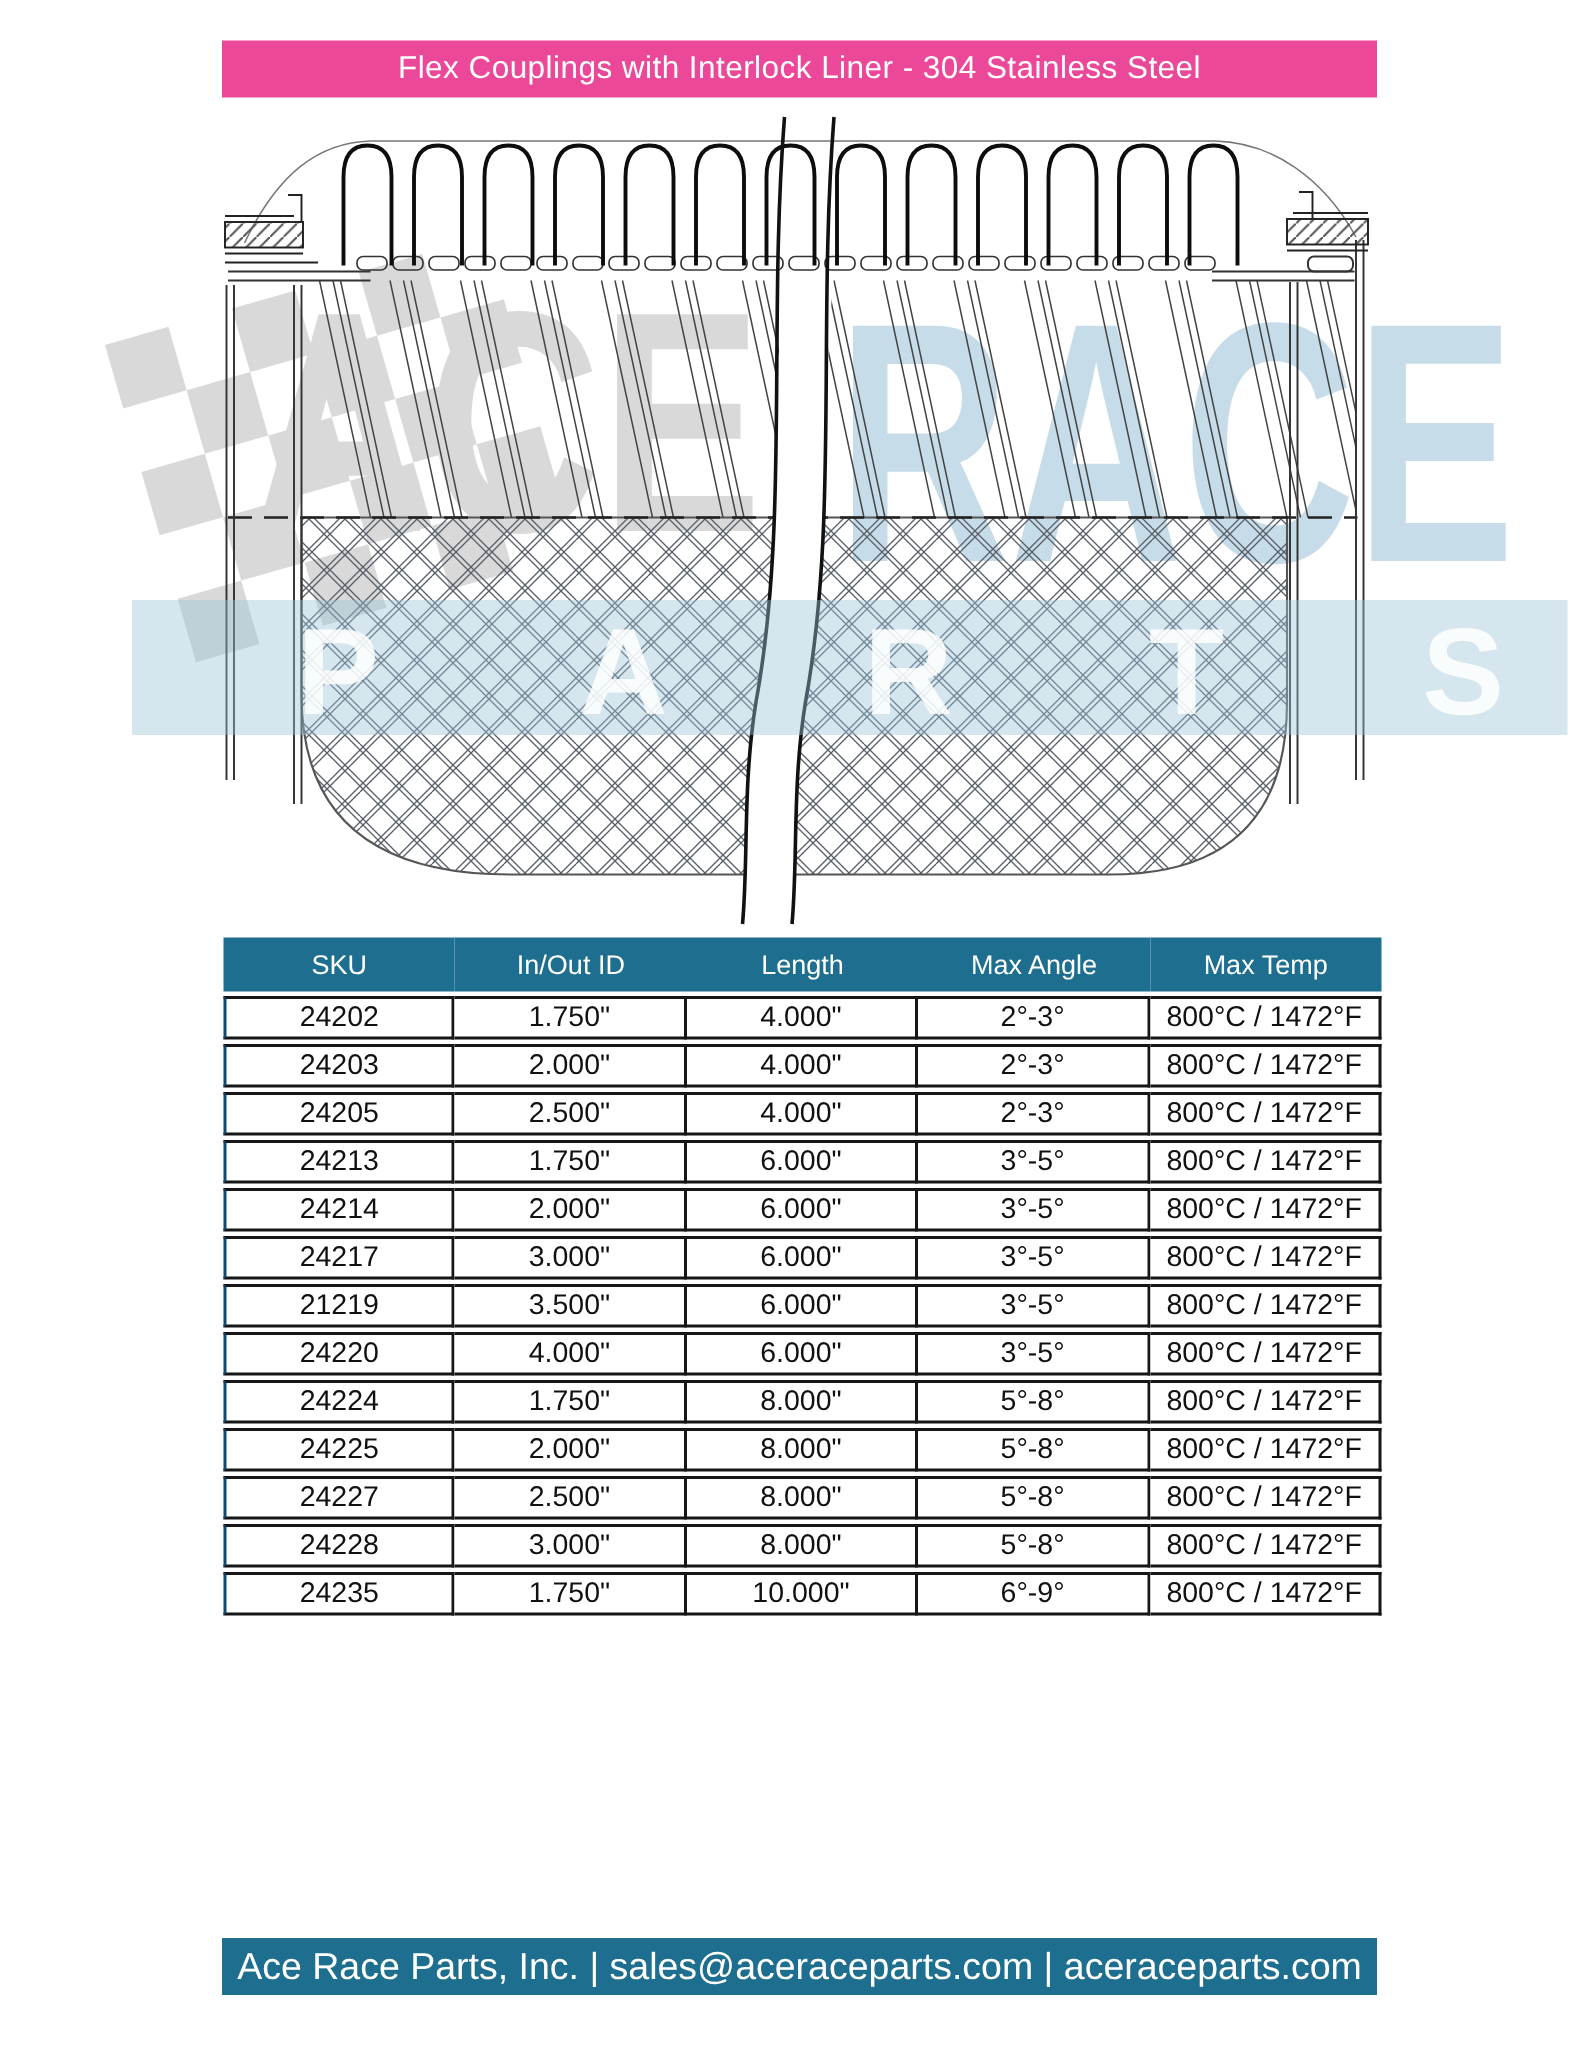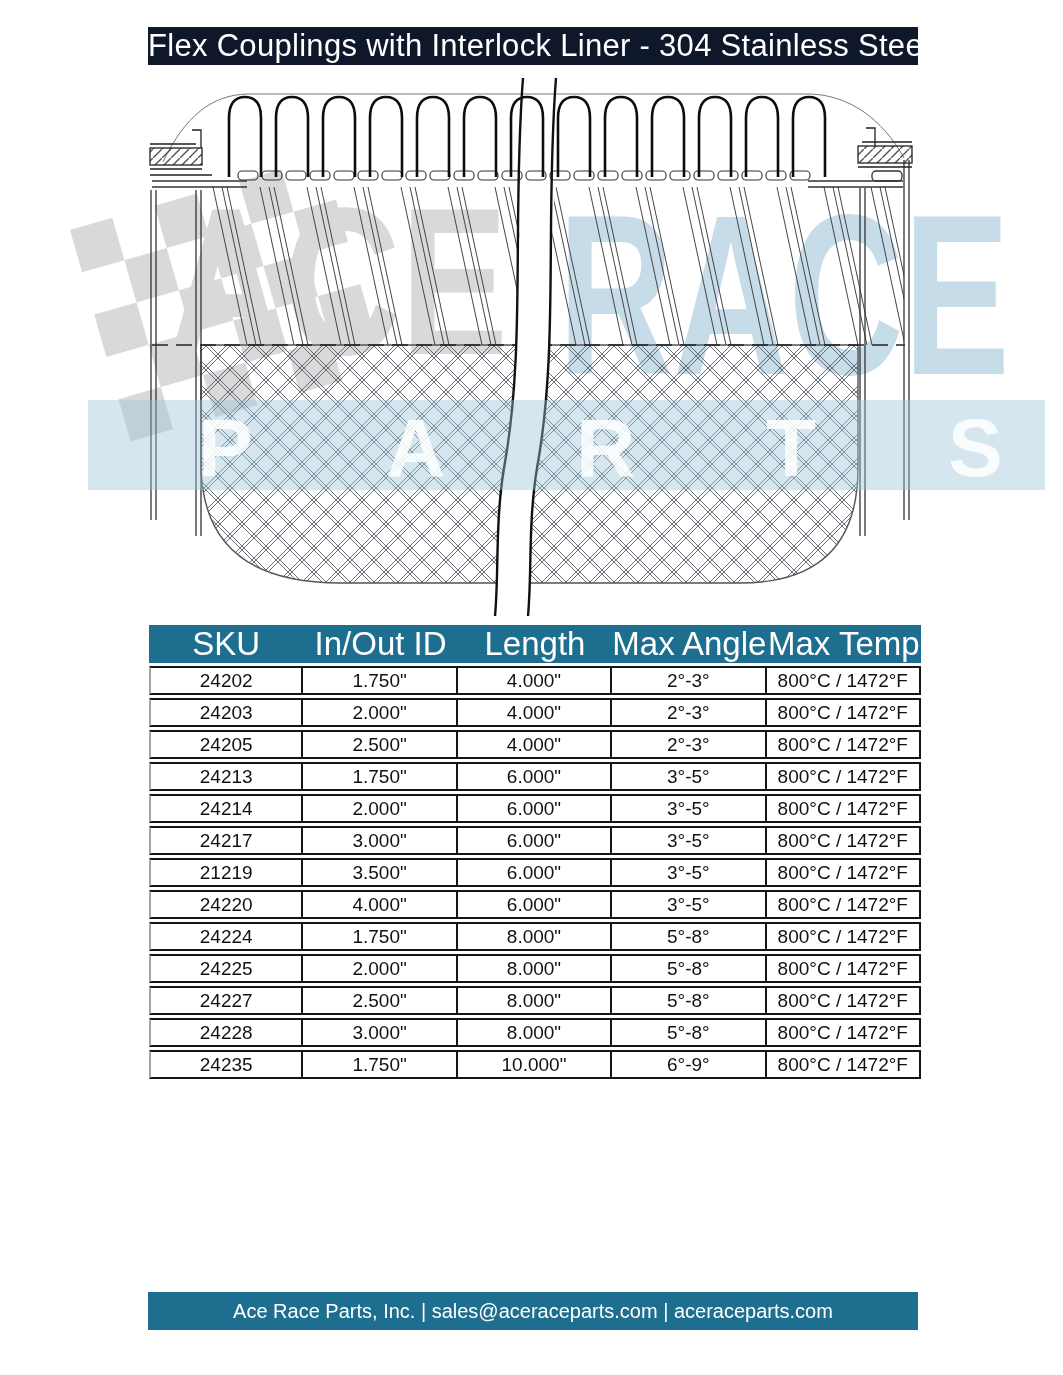--- a/index.html
+++ b/index.html
@@ -2,41 +2,41 @@
 <html><head>
 <meta charset="utf-8">
 <style>
   html,body{margin:0;padding:0;}
   body{
     width:1063px;height:1375px;position:relative;background:#ffffff;
     font-family:"Liberation Sans",sans-serif;overflow:hidden;
   }
   .title-bar{
     position:absolute;left:148px;top:27px;width:770px;height:38px;
-    background:#0f172a;color:#ffffff;font-size:31px;font-weight:500;
+    background:#ec4899;color:#ffffff;font-size:21px;font-weight:500;
     text-align:center;line-height:38px;letter-spacing:.3px;white-space:nowrap;
   }
   .drawing{position:absolute;left:0;top:68px;}
   table.spec{
     position:absolute;left:149px;top:622px;width:772px;
     border-collapse:separate;border-spacing:0 3px;table-layout:fixed;
   }
   table.spec thead th{
-    background:#1e6f8f;color:#ffffff;font-size:33px;font-weight:500;
+    background:#1e6f8f;color:#ffffff;font-size:18px;font-weight:500;
     height:36px;padding:0;white-space:nowrap;
   }
   table.spec tbody td{
     border:2px solid #161616;border-left:none;height:25px;padding:0;
     text-align:center;vertical-align:middle;font-size:19px;font-weight:500;
     color:#111111;white-space:nowrap;background:#ffffff;
   }
-  table.spec tbody td:first-child{border-left:2px solid #a3a3a3;}
+  table.spec tbody td:first-child{border-left:2px solid #0c4a6e;}
   .footer-bar{
     position:absolute;left:148px;top:1292px;width:770px;height:38px;
-    background:#1e6f8f;color:#ffffff;font-size:20px;font-weight:500;
+    background:#1e6f8f;color:#ffffff;font-size:25px;font-weight:500;
     text-align:center;line-height:38px;white-space:nowrap;
   }
 </style>
 </head>
 <body>
 
 <div class="title-bar">Flex Couplings with Interlock Liner - 304 Stainless Steel</div>
 
 <svg class="drawing" width="1063" height="560" viewBox="0 0 1063 560">
   <defs>

